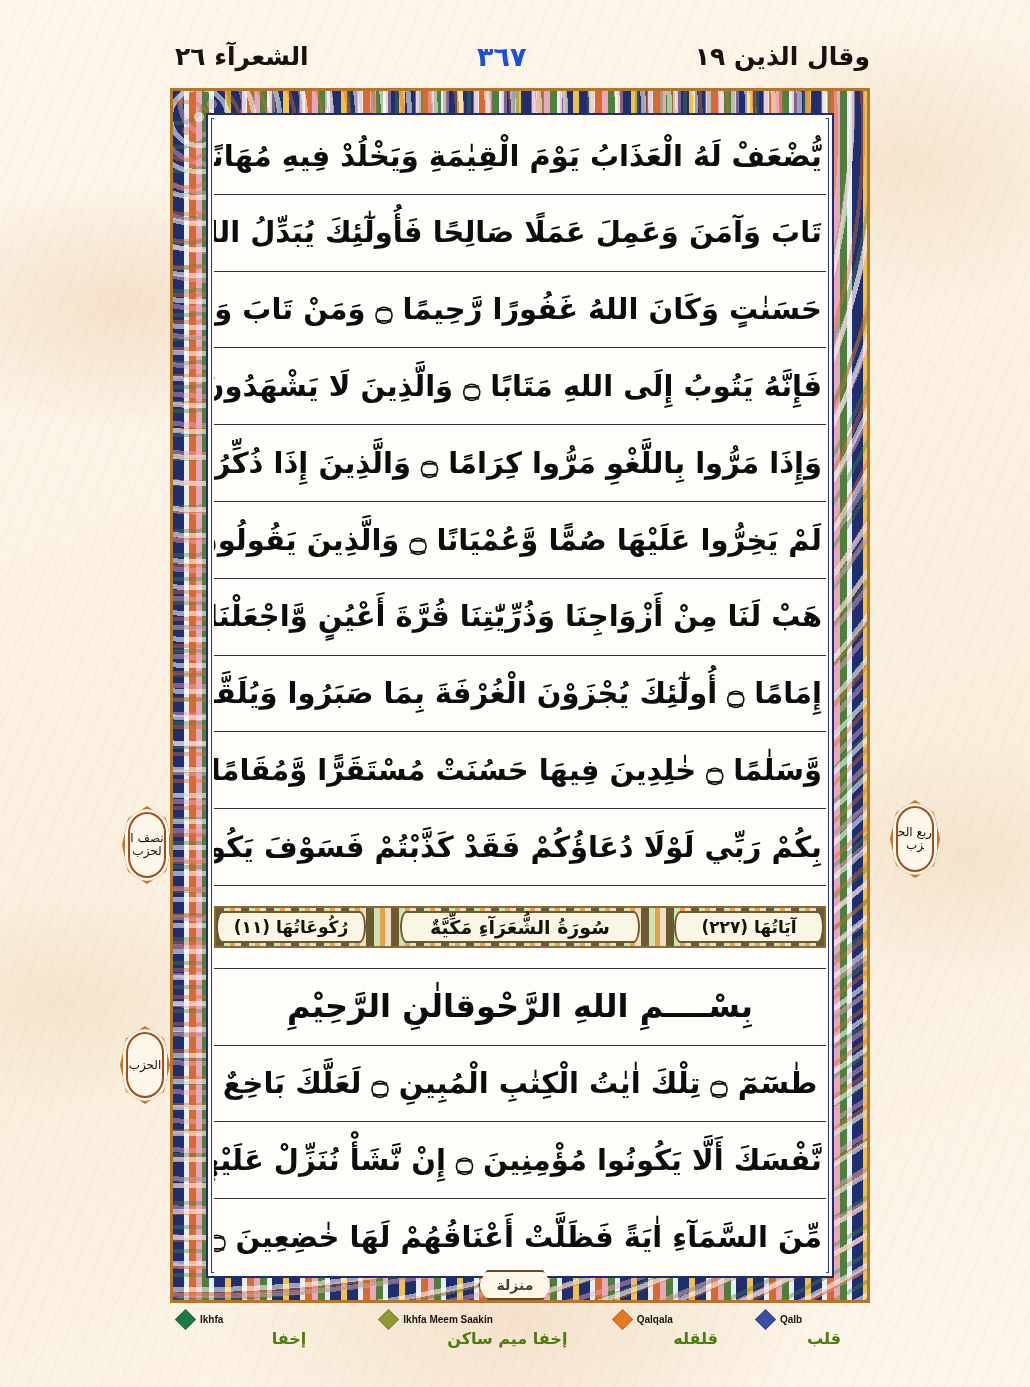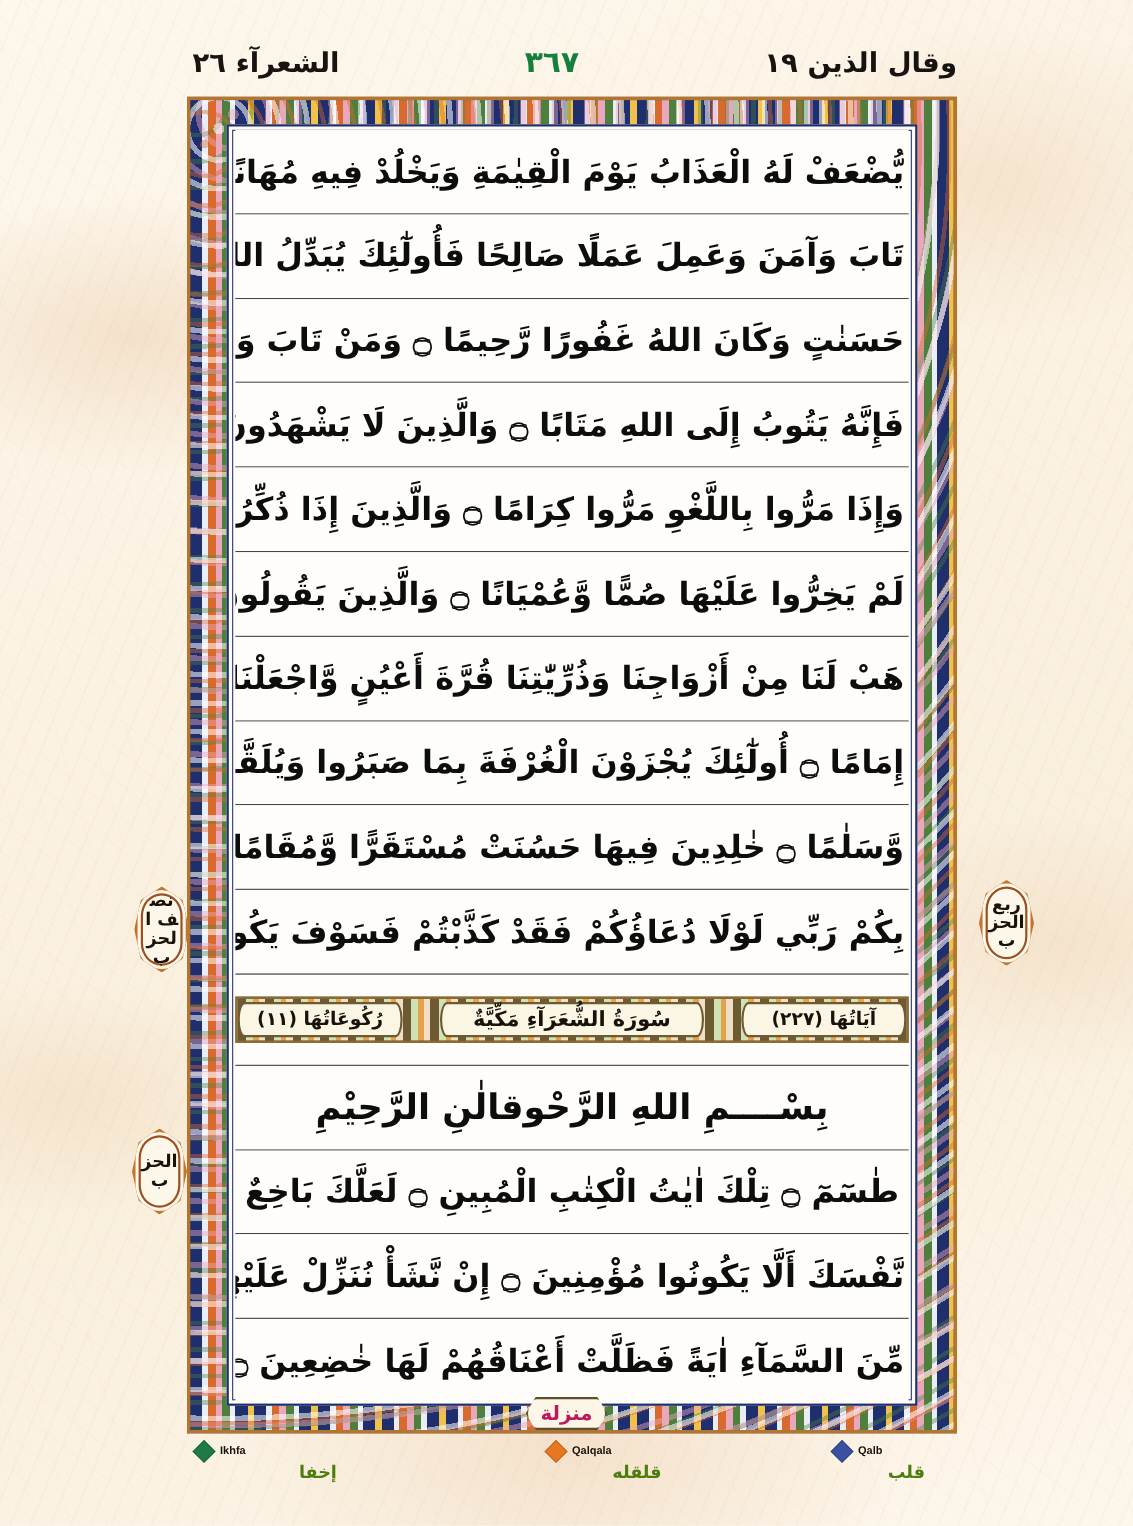--- a/index.html
+++ b/index.html
@@ -53,21 +53,21 @@
     color: #171310;
     direction: rtl;
     white-space: nowrap;
     font-weight: 600;
     letter-spacing: .5px;
   }
   .hdr-page-no {
     font-family: "DejaVu Sans", "Liberation Sans", sans-serif;
     font-size: 27px;
     font-weight: 700;
-    color: #15803d;
+    color: #1d4ed8;
     letter-spacing: 1px;
   }
 
   
   .frame-outer {
     position: absolute;
     left: 170px; top: 88px;
     width: 700px; height: 1215px;
     z-index: 3;
   }
@@ -198,25 +198,25 @@
     border: 3px solid #c2762c;
     border-radius: 50% 50% 50% 50% / 34% 34% 34% 34%;
     box-shadow: inset 0 0 0 3px #fdf7ea, inset 0 0 0 5px #9d4f21;
     transform: rotate(0deg);
     clip-path: polygon(50% 0%, 88% 16%, 100% 50%, 88% 84%, 50% 100%, 12% 84%, 0% 50%, 12% 16%);
   }
   .medallion .mtext {
     position: relative;
     direction: rtl;
     font-family: "DejaVu Sans", "Liberation Serif", serif;
-    font-size: 16px;
+    font-size: 12px;
     line-height: 1.05;
     color: #1a1208;
     text-align: center;
-    font-weight: 700;
+    font-weight: 400;
     z-index: 2;
     max-width: 36px;
     word-break: break-all;
   }
   #med-left-1  { left: 122px; top: 806px; }
   #med-left-2  { left: 120px; top: 1026px; }
   #med-right-1 { left: 890px; top: 800px; }
 
   
   .manzil-marker {
@@ -228,22 +228,22 @@
     border: 2px solid #5f4e2e;
     border-radius: 10px / 15px;
     display: flex;
     align-items: center;
     justify-content: center;
     clip-path: polygon(12% 0%, 88% 0%, 100% 50%, 88% 100%, 12% 100%, 0% 50%);
   }
   .manzil-marker .ar {
     direction: rtl;
     font-family: "DejaVu Sans", "Liberation Serif", serif;
-    font-size: 18px;
-    color: #be185d;
+    font-size: 14px;
+    color: #404040;
     font-weight: 700;
   }
 
   
   .legend {
     position: absolute;
     left: 178px; top: 1312px;
     width: 690px; height: 62px;
     display: flex;
     justify-content: space-between;
@@ -388,20 +388,27 @@
 <div class="legend">
 
   <div class="legend-item li-0">
     <div class="legend-top">
       <span class="diamond" style="background: rgb(31, 122, 70);"></span>
       <span class="legend-en">Ikhfa</span>
     </div>
     <div class="legend-ar">إخفا</div>
   </div>
 
+  <div class="legend-item li-1">
+    <div class="legend-top">
+      <span class="diamond" style="background: rgb(143, 155, 47);"></span>
+      <span class="legend-en">Ikhfa Meem Saakin</span>
+    </div>
+    <div class="legend-ar">إخفا ميم ساكن</div>
+  </div>
 
   <div class="legend-item li-2">
     <div class="legend-top">
       <span class="diamond" style="background: rgb(232, 119, 34);"></span>
       <span class="legend-en">Qalqala</span>
     </div>
     <div class="legend-ar">قلقله</div>
   </div>
 
   <div class="legend-item li-3">

